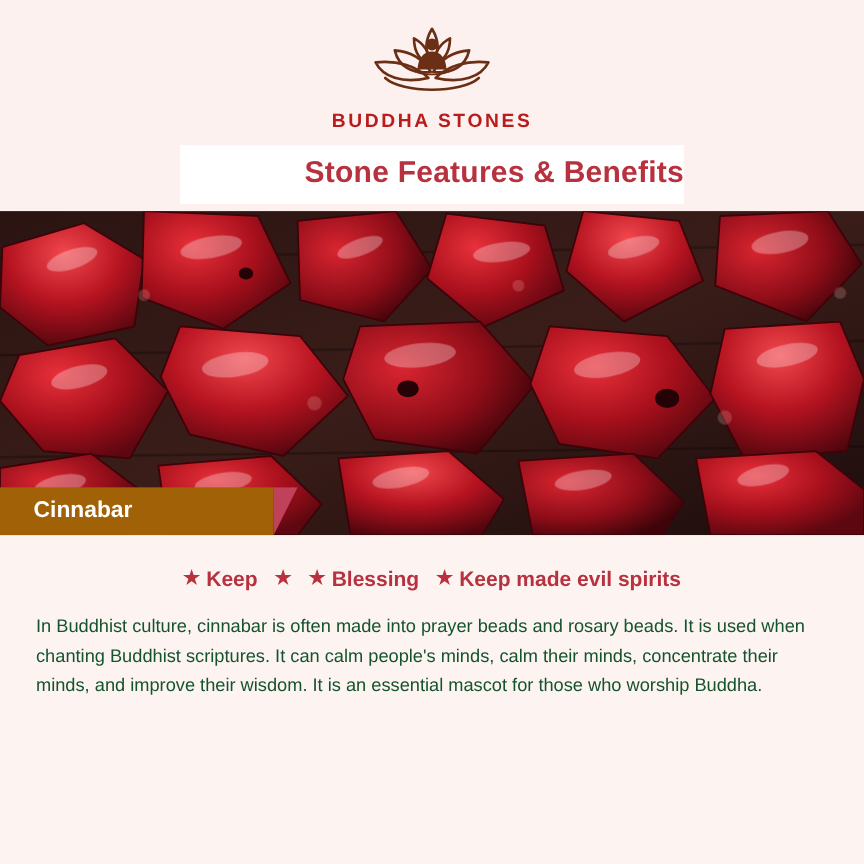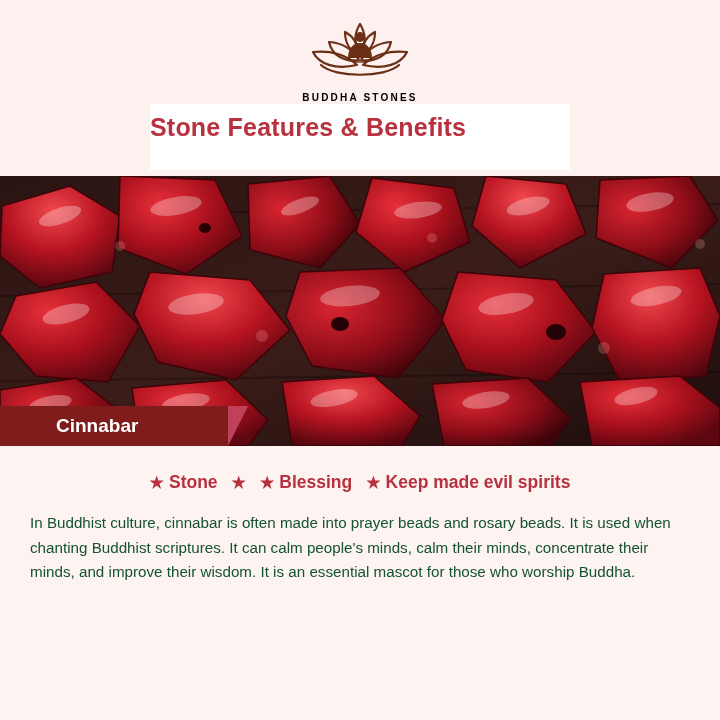--- a/index.html
+++ b/index.html
@@ -44,33 +44,33 @@
     text-align: center;
   }
   .logo-wrap {
     display: flex;
     flex-direction: column;
     align-items: center;
     gap: 4px;
   }
   .logo-mark { display: block; }
   .brand-name {
-    font-size: 10px;
+    font-size: 16px;
     letter-spacing: 2.2px;
-    color: #000000;
+    color: #b91c1c;
     font-weight: 600;
   }
 
   .title-band {
     position: absolute;
     left: 150px; right: 150px;
     bottom: 6px;
     background: #ffffff;
-    padding: 9px 0 28px;
-    text-align: left;
+    padding: 9px 0 11px;
+    text-align: right;
   }
   .title-band .title {
     font-size: 25px;
     font-weight: bold;
     color: #b8313f;
     letter-spacing: 0.2px;
   }
 
   
   .photo {
@@ -80,27 +80,27 @@
     overflow: hidden;
     background: #2b1516;
   }
   .photo svg { display: block; }
 
   .stone-label {
     position: absolute;
     left: 0; bottom: 0;
     height: 40px;
     min-width: 228px;
-    background: #7f1d1d;
+    background: #a16207;
     color: #fff;
     font-size: 19px;
     font-weight: 600;
     display: flex;
     align-items: center;
-    padding-left: 56px;
+    padding-left: 28px;
     padding-right: 34px;
   }
   .stone-label:after {
     content: "";
     position: absolute;
     right: -20px; top: 0;
     width: 0; height: 0;
     border-top: 40px solid #c0415a;
     border-right: 20px solid transparent;
   }
@@ -272,21 +272,21 @@
       </g>
     </svg>
 
     <div class="stone-label">Cinnabar</div>
   </div>
 
   <div class="body-block">
     <div class="features">
       <div class="feature">
         <span class="star">★</span>
-        <span>Stone</span>
+        <span>Keep</span>
       </div>
       <div class="feature">
         <span class="star">★</span>
       </div>
       <div class="feature">
         <span class="star">★</span>
         <span>Blessing</span>
       </div>
       <div class="feature">
         <span class="star">★</span>

